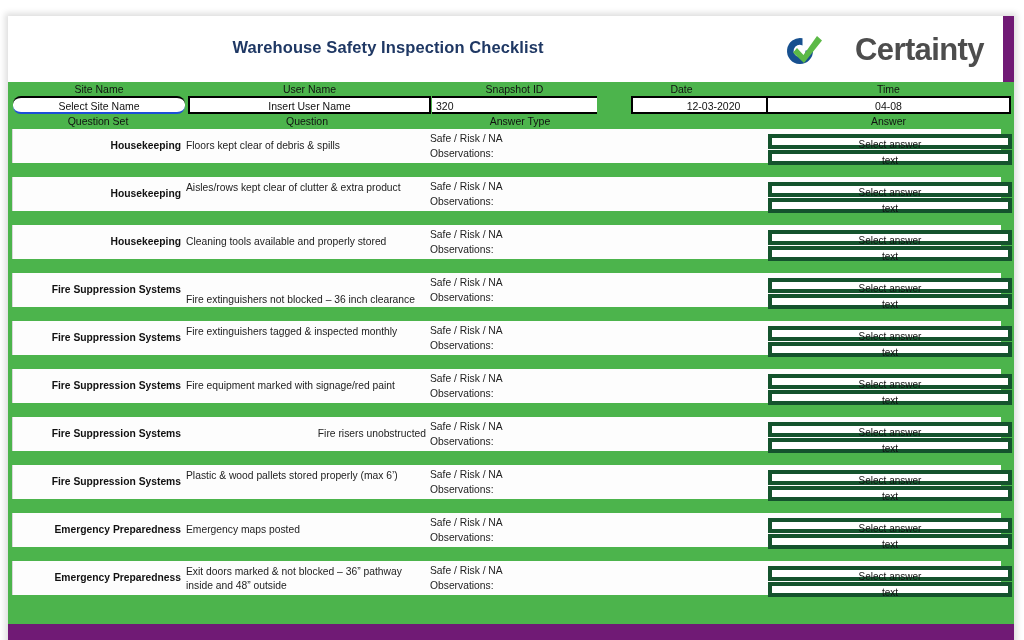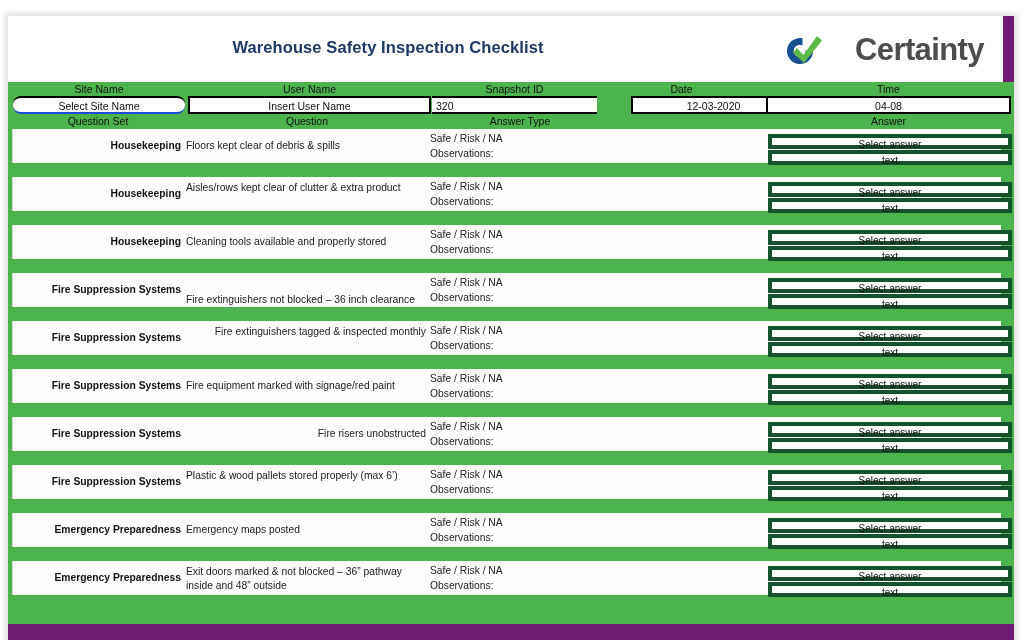--- a/index.html
+++ b/index.html
@@ -191,21 +191,21 @@
               <div>Observations:</div>
             </div>
             <div class="answer-wrap" style="top: 5px;">
               <div class="abox">Select answer</div>
               <div class="abox second">text</div>
             </div>
           </div>
           <div class="row" style="height: 48px;">
             <div class="white" style="height: 34px; top: 0px;"></div>
             <div class="qset" style="top: 11px;">Fire Suppression Systems</div>
-            <div class="qtext" style="top: 4px; text-align: right;">Fire extinguishers tagged &amp; inspected  monthly</div>
+            <div class="qtext" style="top: 4px;">Fire extinguishers tagged &amp; inspected  monthly</div>
             <div class="atype" style="top: 3px;">
               <div>Safe / Risk / NA</div>
               <div>Observations:</div>
             </div>
             <div class="answer-wrap" style="top: 5px;">
               <div class="abox">Select answer</div>
               <div class="abox second">text</div>
             </div>
           </div>
           <div class="row" style="height: 48px;">

